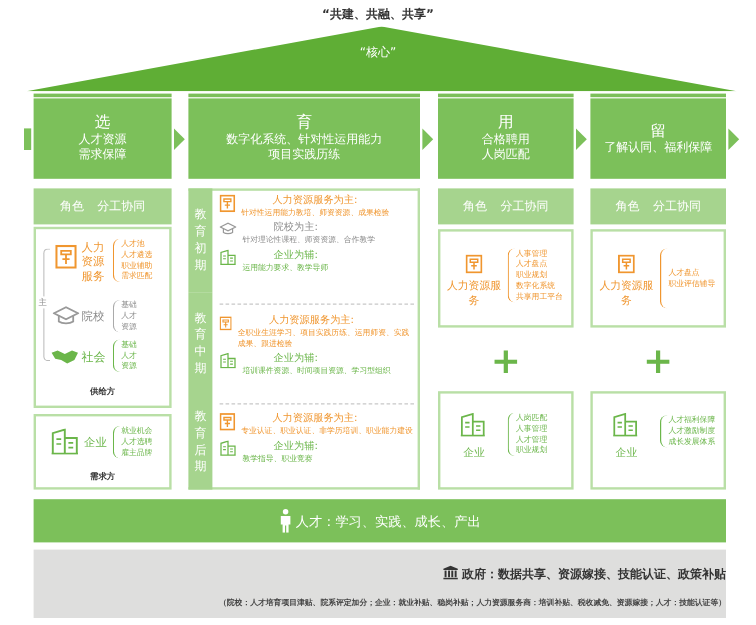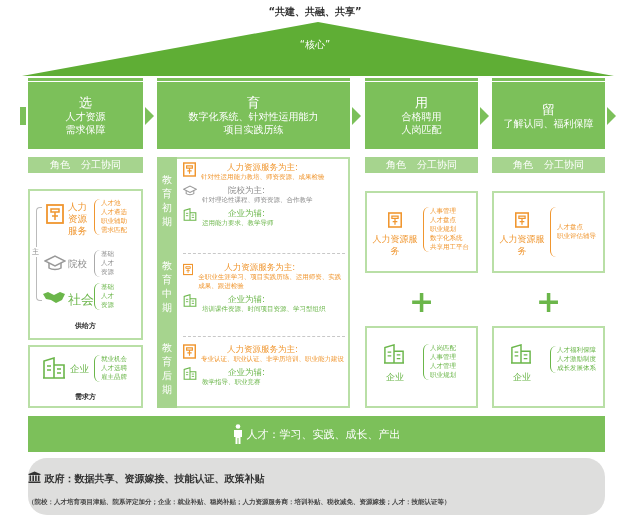--- a/index.html
+++ b/index.html
@@ -7,34 +7,34 @@
   .abs { position: absolute; }
   .slogan { left: 0; width: 630px; top: 5px; text-align: center; font-size: 10px; font-weight: bold; color: #333; }
   .roof { left: 22px; top: 22px; width: 592px; height: 54px; }
   .roof-text { left: 0; width: 630px; top: 38px; text-align: center; color: #fff; font-size: 10px; line-height: 14px; }
   .band { top: 78px; height: 3px; background: #7cc05a; }
   .stage { top: 82px; height: 67px; background: #7cc05a; color: #fff; text-align: center; display: flex; flex-direction: column; justify-content: center; }
   .stage .t { font-size: 13px; line-height: 15px; }
   .stage .s { font-size: 10px; line-height: 13px; }
   .arrow { width: 0; height: 0; border-top: 9px solid transparent; border-bottom: 9px solid transparent; border-left: 9px solid #7cc05a; top: 107px; }
   .lstub { left: 20px; top: 107px; width: 6px; height: 18px; background: #7cc05a; }
-  .role { height: 16px; background: #a6d48e; color: #fff; font-size: 10px; display: flex; align-items: center; justify-content: center; word-spacing: 8px; }
+  .role { height: 30px; background: #a6d48e; color: #fff; font-size: 10px; display: flex; align-items: center; justify-content: center; word-spacing: 8px; }
   .box { border: 2px solid #b9dfa6; background: #fff; }
   .org { color: #f0962f; }
   .gray { color: #8c8c8c; }
   .grn { color: #6bb64a; }
   .brace-list { font-size: 6.5px; line-height: 9px; padding-left: 6px; border-left: 1.5px solid; border-radius: 6px 0 0 6px; }
   .phase-tag { background: #a6d48e; color: #fff; font-size: 10px; line-height: 14px; width: 20px; text-align: center; display: flex; align-items: center; justify-content: center; }
   .ph-row { display: flex; align-items: flex-start; gap: 5px; margin-bottom: 3px; }
   .ph-title { font-size: 8.5px; line-height: 11px; margin-left: 26px; }
   .ph-desc { font-size: 6.5px; line-height: 9px; }
   .dash { border-top: 1px dashed #c8c8c8; }
   .plus { font-size: 30px; font-weight: bold; color: #6bb64a; text-align: center; line-height: 30px; }
   .talent { left: 28px; top: 416px; width: 577px; height: 36px; background: #7cc05a; color: #fff; font-size: 11px; display: flex; align-items: center; justify-content: center; gap: 4px; }
-  .gov { left: 28px; top: 458px; width: 577px; height: 57px; background: #dededd; text-align: left; border-radius: 19px; }
+  .gov { left: 28px; top: 458px; width: 577px; height: 57px; background: #dededd; text-align: right; }
   .gov .m { font-size: 10px; color: #333; margin-top: 13px; font-weight: bold; }
   .gov .n { font-size: 6.5px; color: #444; margin-top: 12px; font-weight: bold; }
   .icon svg { display: block; }
 </style>
 </head>
 <body>
 
 <div class="abs slogan">“共建、共融、共享”</div>
 <svg class="abs roof" viewBox="0 0 592 54" preserveAspectRatio="none">
   <polygon points="0,54 296,0 592,54" fill="#5fae35"></polygon>
@@ -105,21 +105,21 @@
     <div>基础</div>
     <div>人才</div>
     <div>资源</div>
   </div>
 
   <div class="abs icon" style="left:12px;top:99px">
     <svg width="24" height="14" viewBox="0 0 24 14">
         <path d="M1 4 L6 2 L12 5 L18 2 L23 4 L20 10 L14 13 L9 10 L4 9 Z" fill="#6bb64a"></path>
       </svg>
   </div>
-  <div class="abs grn" style="left:38px;top:100px;font-size:13px">社会</div>
+  <div class="abs grn" style="left:38px;top:100px;font-size:10px">社会</div>
   <div class="abs brace-list grn" style="left:64px;top:92px;border-color:#6bb64a">
     <div>基础</div>
     <div>人才</div>
     <div>资源</div>
   </div>
 
   <div class="abs" style="left:0;width:111px;top:130px;text-align:center;font-size:7px;font-weight:bold;color:#333">供给方</div>
 </div>
 
 <div class="abs box" style="left:28px;top:345px;width:115px;height:63px">

